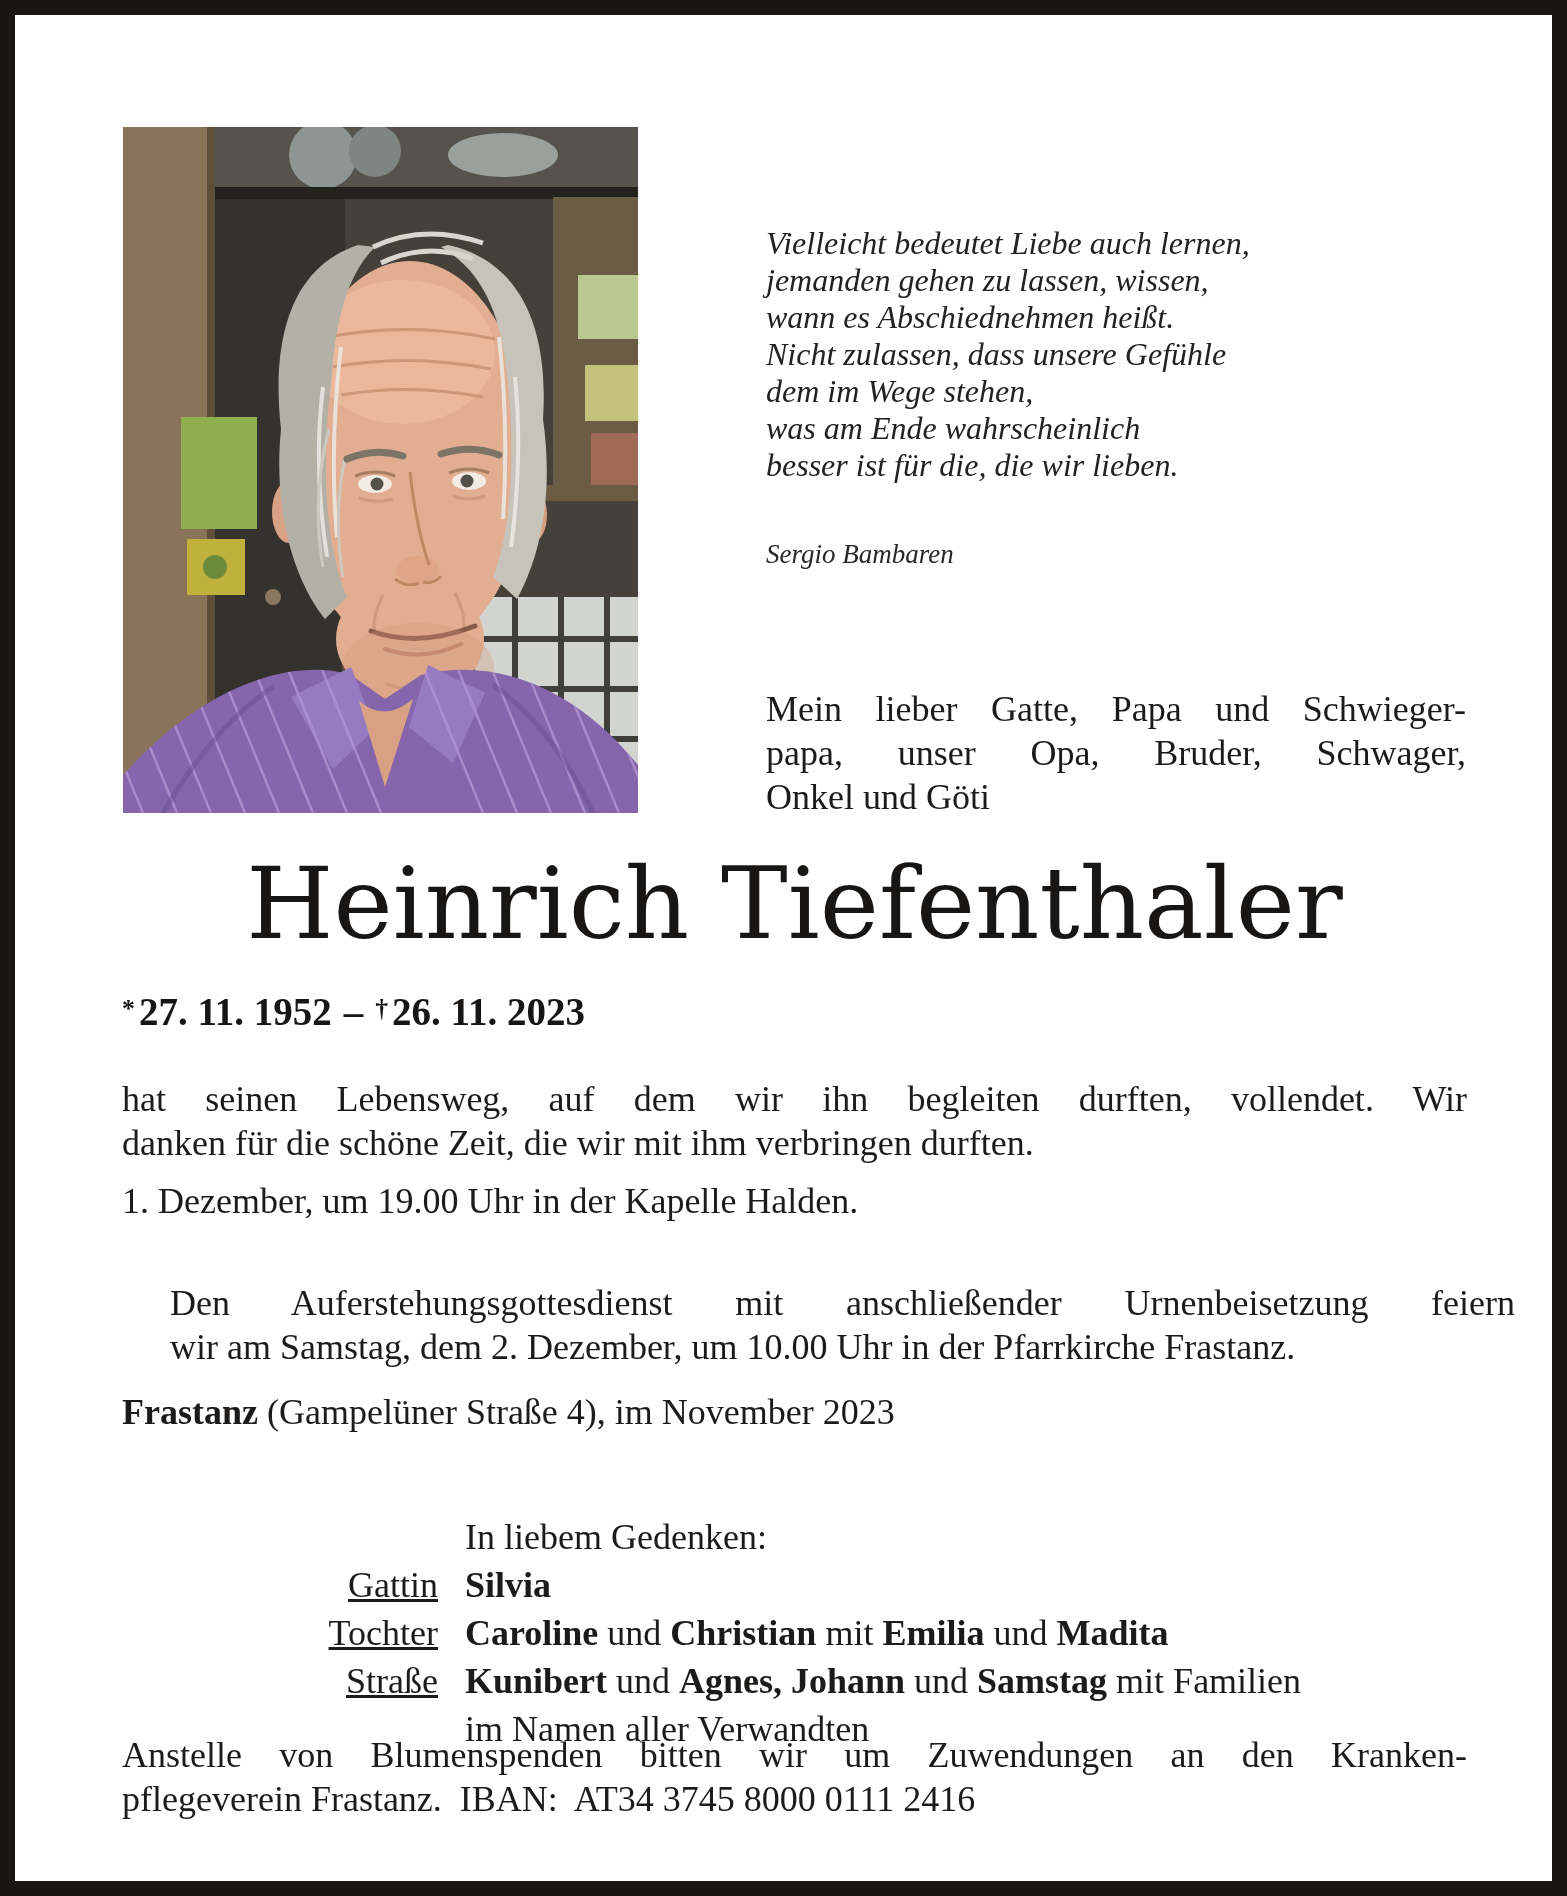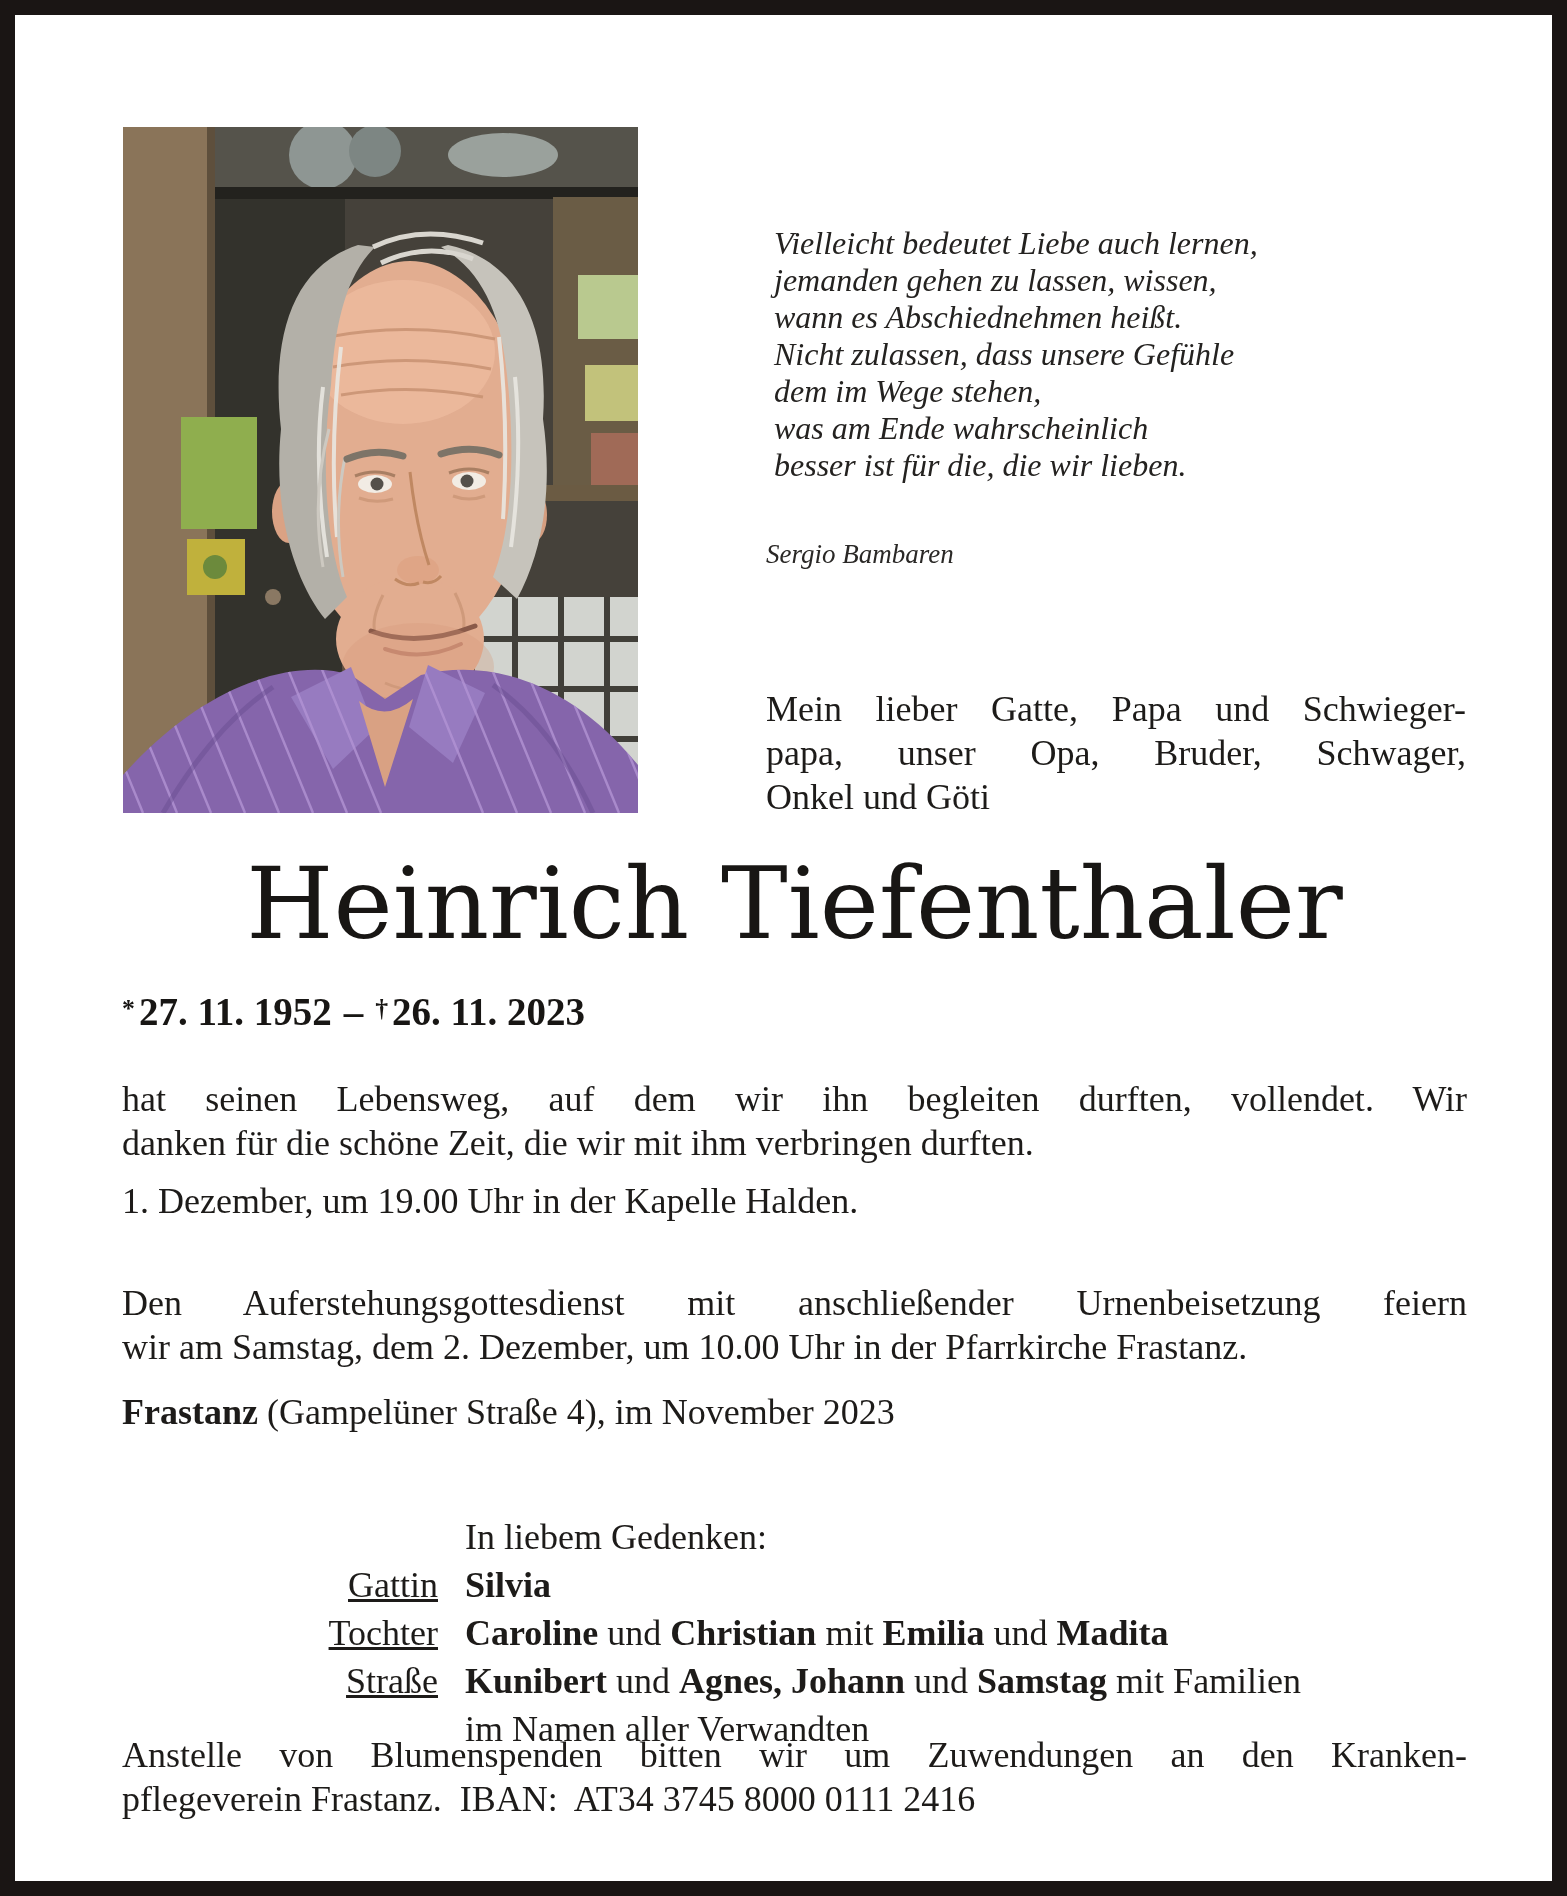--- a/index.html
+++ b/index.html
@@ -14,21 +14,21 @@
     overflow:hidden;
   }
   .abs{position:absolute;}
   
   .photo{left:108px;top:112px;width:515px;height:686px;}
   .photo svg{display:block;width:515px;height:686px;}
   
   .quote{
     left:751px;top:210px;width:660px;
     font-style:italic;font-size:32px;line-height:37px;
-    white-space:pre-line;color:#242220;margin-left:8px;
+    white-space:pre-line;color:#242220;
   }
   .quote-attrib{
     left:751px;top:524px;width:600px;
     font-style:italic;font-size:27px;color:#2a2826;
   }
   
   .salutation{left:751px;top:672px;width:700px;font-size:36px;line-height:44px;}
   .jline{text-align:justify;text-align-last:justify;}
   .lline{text-align:left;}
   .preline{white-space:pre;text-align:left;}
@@ -40,21 +40,21 @@
     text-align:center;font-weight:400;color:#181614;
   }
   .life-dates{
     left:107px;top:974px;width:1345px;
     font-size:39px;font-weight:bold;color:#181614;
   }
   .life-dates .sym{font-size:0.66em;position:relative;top:-0.30em;margin-right:4px;}
   .life-dates .dsep{margin:0 12px;}
   
   .para{left:107px;width:1345px;font-size:36px;line-height:44px;}
-  .p1{top:1062px;} .p2{top:1164px;} .p3{top:1266px;}
+  .p1{top:1062px;} .p2{top:1164px;} .p3{top:1266px;margin-left:48px;}
   .place-line{left:107px;top:1376px;width:1345px;font-size:36px;}
   
   .memorial{left:107px;top:1498px;width:1345px;font-size:36px;line-height:48px;}
   .mem-row{display:flex;}
   .mem-label{width:316px;padding-right:27px;text-align:right;flex:none;text-decoration:underline;}
   .mem-text{flex:1;text-align:left;}
   .bn{font-weight:bold;}
   
   .donation{left:107px;top:1718px;width:1345px;font-size:36px;line-height:44px;}
 </style>

